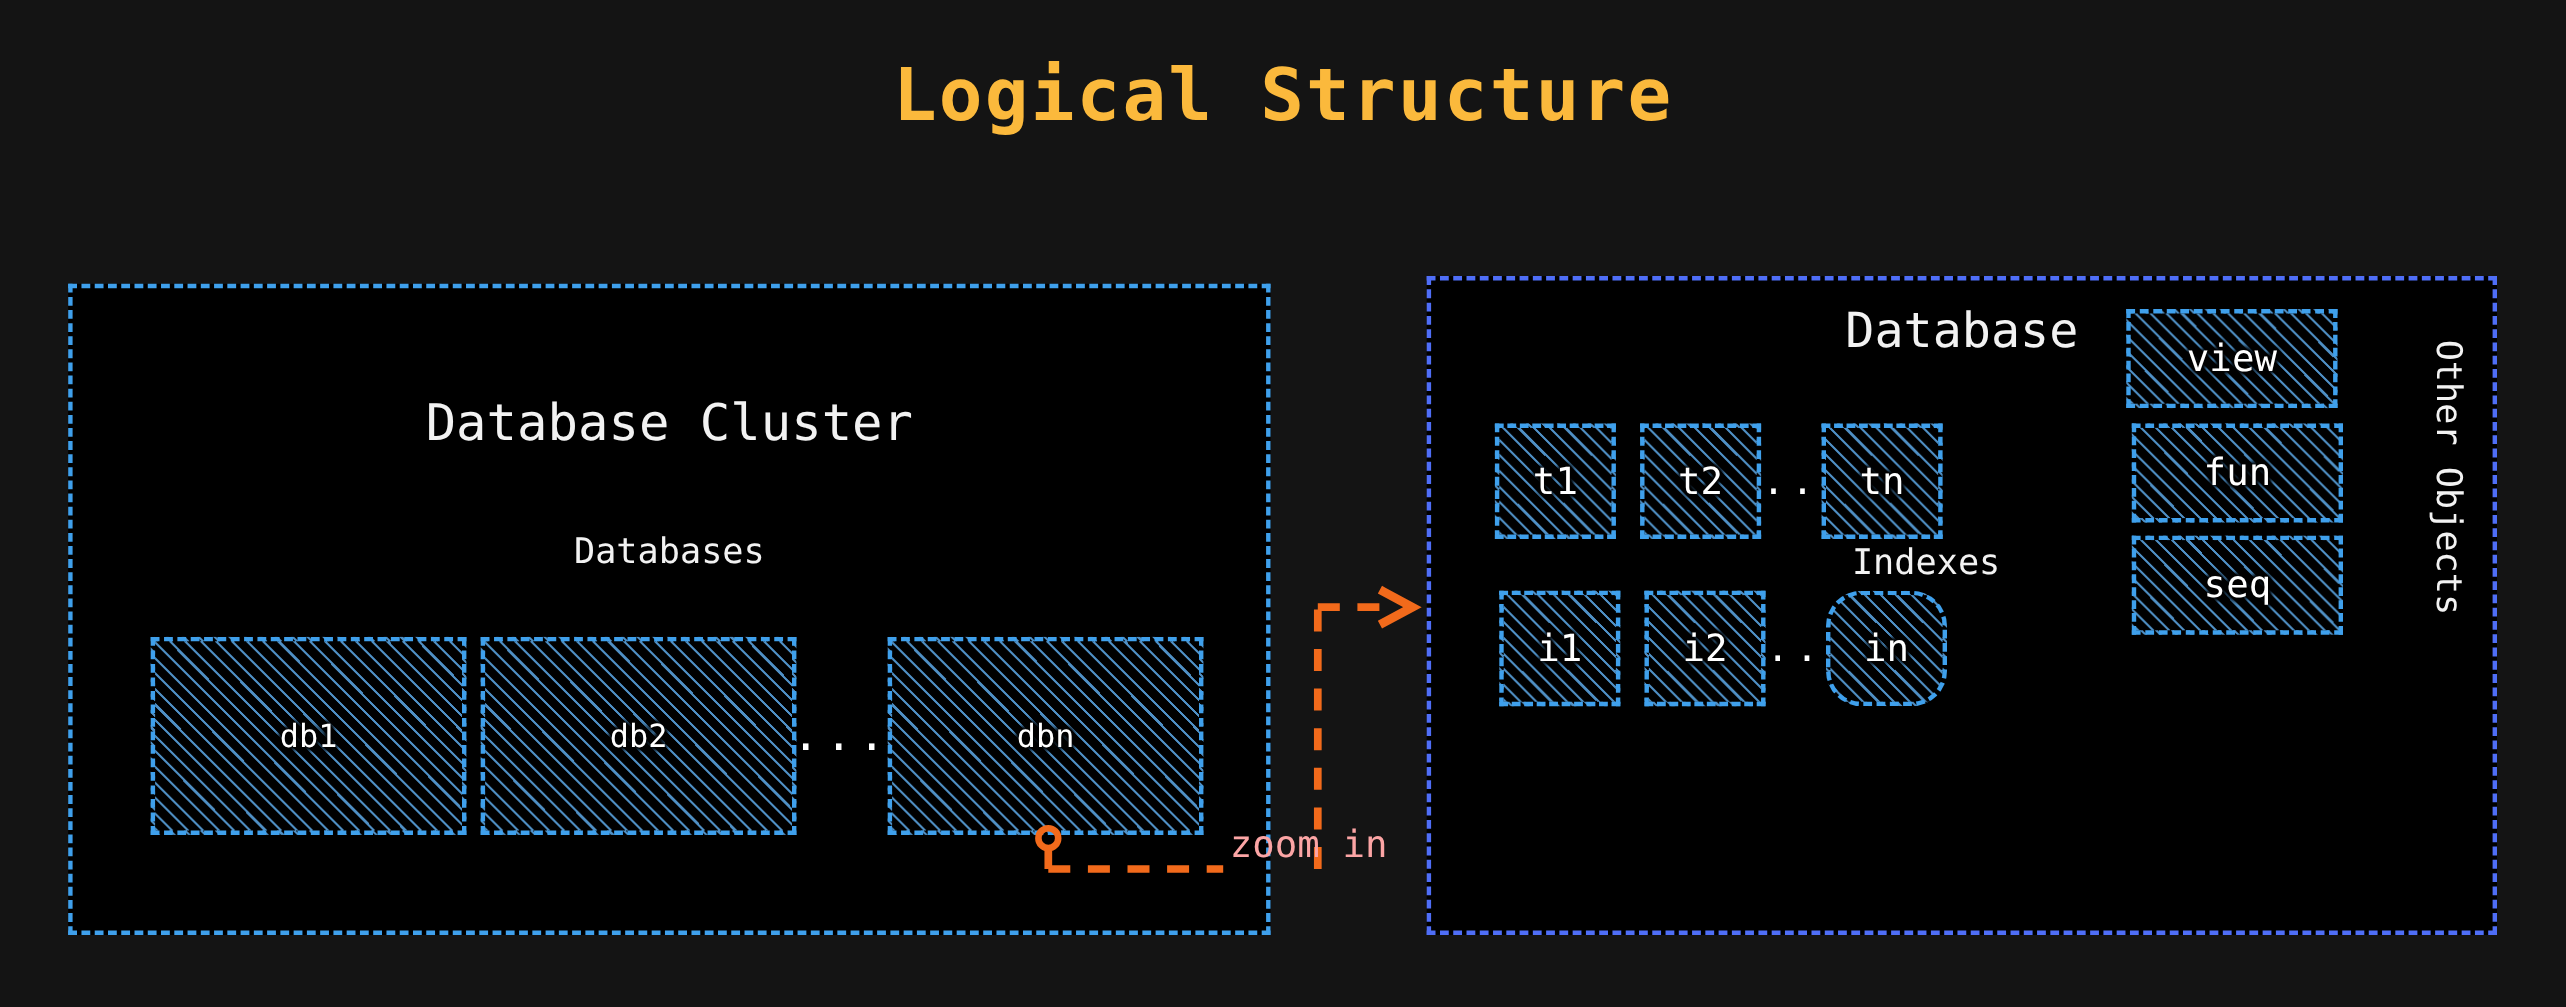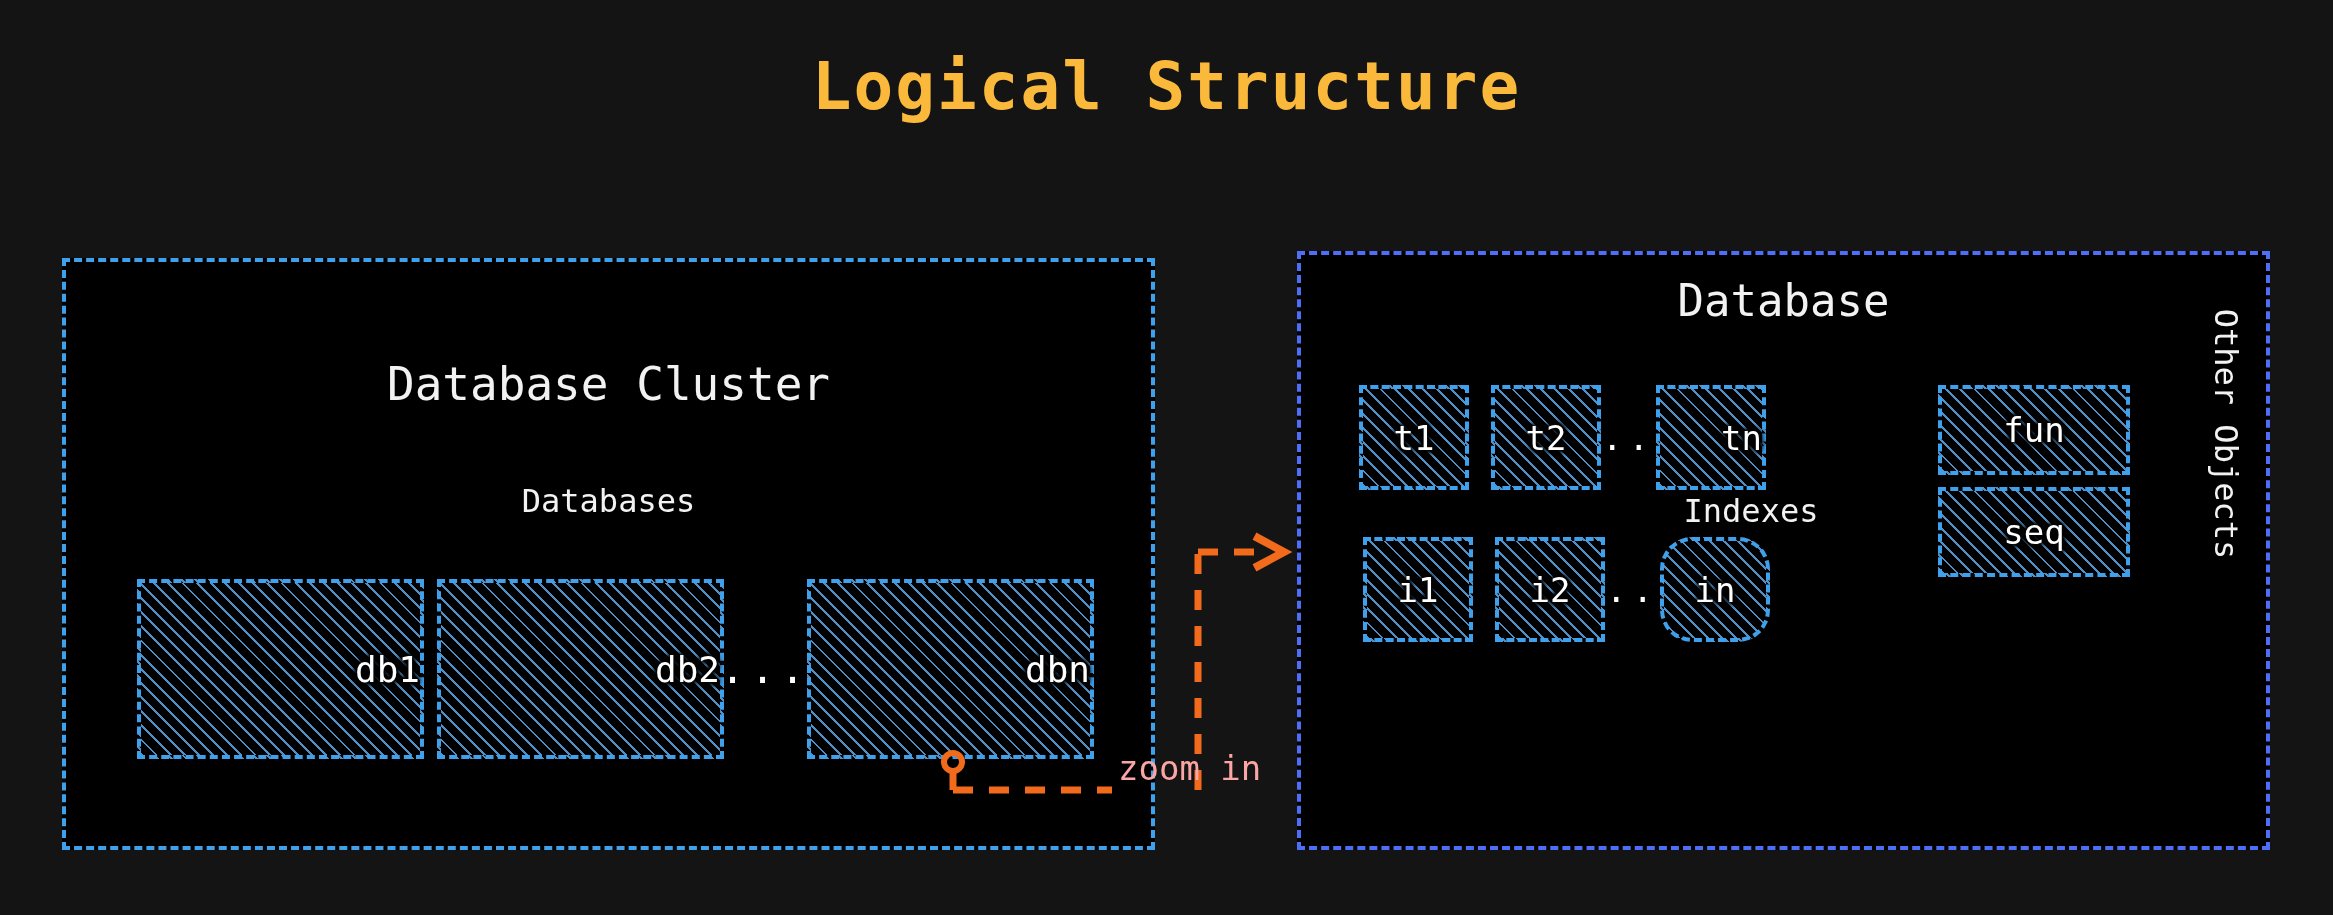--- a/index.html
+++ b/index.html
@@ -99,41 +99,41 @@
     white-space: pre;
   }
   .hatch-box > span {
     
     text-shadow:
       0 0 6px #000, 0 0 6px #000, 0 0 10px #000,
       2px 0 4px #000, -2px 0 4px #000, 0 2px 4px #000, 0 -2px 4px #000;
   }
 
   
-  .db-box { font-size: 36px; justify-content: flex-end; }
+  .db-box { font-size: 29px; }
   #db-1  { left: 71px;  top: 317px; width: 287px; height: 180px; }
   #db-2  { left: 371px; top: 317px; width: 287px; height: 180px; }
   #db-n  { left: 741px; top: 317px; width: 287px; height: 180px; }
 
   .ellipsis {
     position: absolute;
     color: #ffffff;
     font-size: 40px;
     letter-spacing: 6px;
     white-space: pre;
     display: flex;
     align-items: center;
     justify-content: center;
   }
   #db-ellipsis { left: 658px; top: 317px; width: 83px; height: 180px; }
 
   
   #t-1 { left: 58px;  top: 130px; width: 110px; height: 105px; }
   #t-2 { left: 190px; top: 130px; width: 110px; height: 105px; }
-  #t-n { left: 355px; top: 130px; width: 110px; height: 105px; justify-content: flex-end; }
+  #t-n { left: 355px; top: 130px; width: 110px; height: 105px; }
   #t-ellipsis { left: 300px; top: 130px; width: 55px; height: 105px; font-size: 34px; }
 
   
   #i-1 { left: 62px;  top: 282px; width: 110px; height: 105px; }
   #i-2 { left: 194px; top: 282px; width: 110px; height: 105px; }
   #i-n { left: 359px; top: 282px; width: 110px; height: 105px; border-radius: 32px; }
   #i-ellipsis { left: 304px; top: 282px; width: 55px; height: 105px; font-size: 34px; }
 
   
   #o-view { left: 632px; top: 26px;  width: 192px; height: 90px; }
@@ -225,20 +225,23 @@
     <div class="hatch-box" id="i-2">
       <span>i2</span>
     </div>
 
     <div class="ellipsis" id="i-ellipsis">..</div>
 
     <div class="hatch-box" id="i-n">
       <span>in</span>
     </div>
 
+    <div class="hatch-box" id="o-view">
+      <span>view</span>
+    </div>
 
     <div class="hatch-box" id="o-fun">
       <span>fun</span>
     </div>
 
     <div class="hatch-box" id="o-seq">
       <span>seq</span>
     </div>
 
     <div id="other-objects-label">Other Objects</div>

